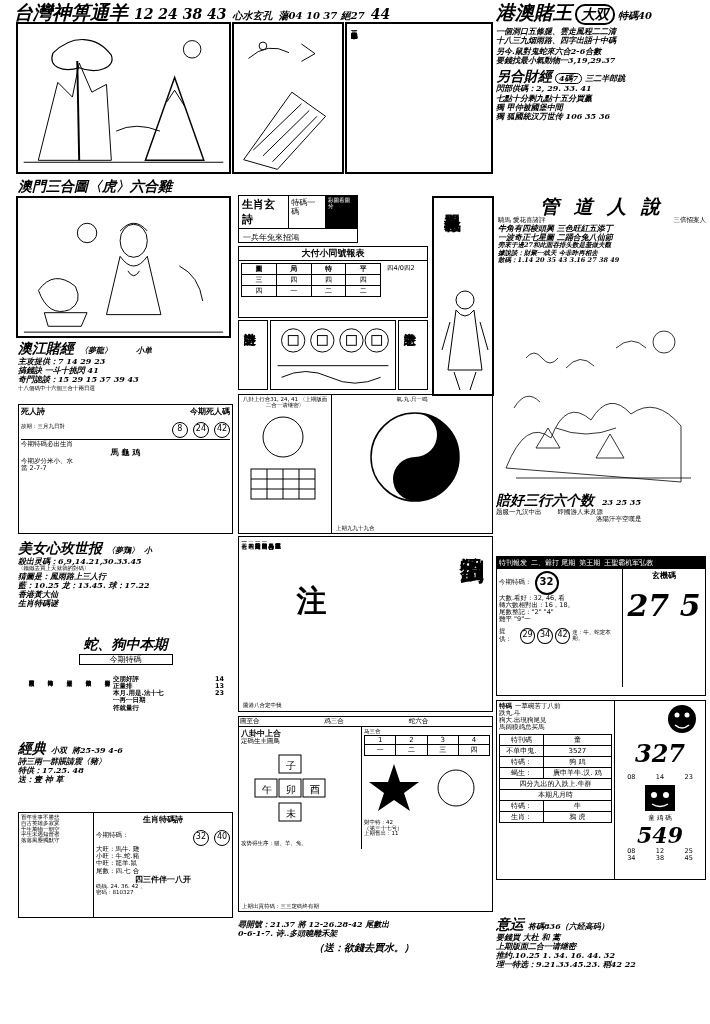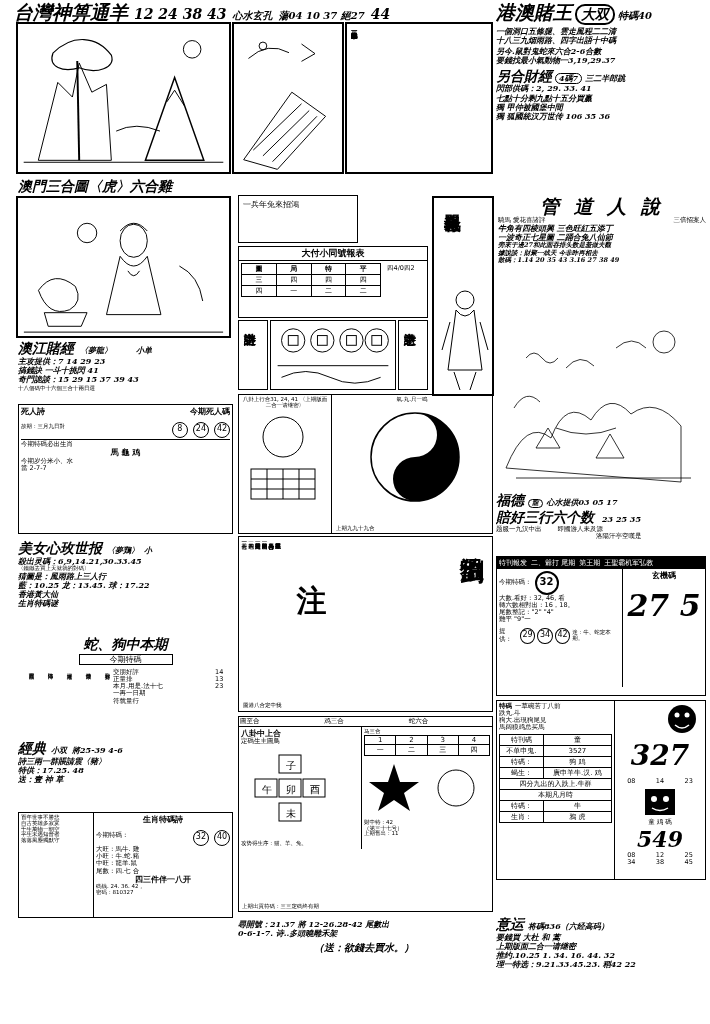--- a/index.html
+++ b/index.html
@@ -95,20 +95,25 @@
     <div class="hand sm">七點十分剩九點十五分買贏</div>
     <div class="hand sm">獨   甲仲被國堡中間</div>
     <div class="hand sm">獨   狐國統汉万世传   106 35 36</div>
   </div>
 
   <div class="blk" style="left:18px;top:176px;width:230px;height:18px;">
     <span class="hand lg">澳門三合圖〈虎〉六合雞</span>
   </div>
 
   <div class="blk bd" style="left:238px;top:195px;width:120px;height:48px;">
+    <div class="row" style="border-bottom:1px solid #000;">
+      <span class="tt" style="font-size:11px;padding:1px 3px;border-right:1px solid #000;">生肖玄詩</span>
+      <span class="sm" style="padding:2px;border-right:1px solid #000;">特碼一碼</span>
+      <span class="xxs inv" style="padding:2px;">彩圖看圖分</span>
+    </div>
     <div class="sm" style="padding:4px;">一兵年兔來招鴻</div>
   </div>
 
   <div class="blk bd2" style="left:16px;top:196px;width:215px;height:142px;">
     <svg width="100%" height="100%" viewBox="0 0 215 142">
       <rect width="215" height="142" fill="#fff"></rect>
       <g stroke="#000" fill="none" stroke-width="1">
         <ellipse cx="118" cy="44" rx="14" ry="17"></ellipse>
         <path d="M104 34 q14 -16 28 0"></path>
         <path d="M104 60 q14 20 28 0 l14 60 l-56 0 Z"></path>
@@ -266,21 +271,21 @@
     <div class="xxs">〈鐵鐵去買上天就就的對碼〉</div>
     <div class="hand sm">猜圖是：風雨路上三人行</div>
     <div class="hand sm">藍：10.25 龙：13.45. 球：17.22</div>
     <div class="hand sm">香港黃大仙</div>
     <div class="hand sm">生肖特碼谜</div>
   </div>
 
   <div class="blk" style="left:18px;top:636px;width:215px;height:100px;">
     <div class="hand lg ctr">蛇、狗中本期</div>
     <div class="bd ctr sm" style="width:92px;margin:1px auto;">今期特碼</div>
-    <div class="row" style="gap:3px;margin-top:4px;">
+    <div class="row" style="gap:3px;margin-top:11px;font-weight:bold;">
       <div style="width:16px;" class="vert xxs">百圖震额</div>
       <div style="width:16px;" class="vert xxs">冲锋陷陈</div>
       <div style="width:16px;" class="vert xxs">好運連来</div>
       <div style="width:16px;" class="vert xxs">身體健康</div>
       <div style="width:16px;" class="vert xxs">喜彩發财</div>
       <div style="flex:1;">
         <div class="xs">交朋好評</div>
         <div class="xs">正量排</div>
         <div class="xs">本月.用是.法十七</div>
         <div class="xs">一再一日期</div>
@@ -434,25 +439,20 @@
         </svg>
         <div class="xxs">财中特：42</div>
         <div class="xxs">（第三十七号）</div>
         <div class="xxs">上期售出：11</div>
       </div>
     </div>
     <div class="xxs" style="position:absolute;bottom:1px;left:3px;">上期出貢符碼：三三定碼终有期</div>
   </div>
 
   <div class="blk" style="left:496px;top:492px;width:210px;height:60px;">
-    <div class="row hand" style="align-items:baseline;gap:4px;">
-      <span class="lg">福德</span>
-      <span class="xs" style="border:1px solid #000;border-radius:7px;padding:0 3px;">龍</span>
-      <span class="sm">心水提供03 05 17</span>
-    </div>
     <div class="row hand" style="align-items:baseline;gap:8px;">
       <span class="lg">賠好三行六个数</span>
       <span class="sm">23   25   35</span>
     </div>
     <div class="row" style="gap:16px;">
       <span class="xs">题服一九汉中出</span>
       <span class="xs">即國游人未及源</span>
     </div>
     <div class="xs" style="margin-left:100px;">洛陽汗亭空嘆是</div>
   </div>
@@ -534,21 +534,21 @@
         </tbody>
           </table>
       </div>
       <div style="width:86px;padding:2px;position:relative;">
         <svg width="40" height="34" viewBox="0 0 40 34" style="position:absolute;right:3px;top:1px;">
           <circle cx="20" cy="17" r="14" fill="#000"></circle>
           <circle cx="15" cy="13" r="2.5" fill="#fff"></circle>
           <circle cx="25" cy="13" r="2.5" fill="#fff"></circle>
           <path d="M13 23 q7 6 14 0" stroke="#fff" fill="none" stroke-width="1.5"></path>
         </svg>
-        <div class="hand" style="font-size:28px;margin-top:36px;text-align:center;">327</div>
+        <div class="hand" style="font-size:24px;margin-top:36px;text-align:center;">327</div>
         <div class="row xs" style="justify-content:space-around;margin-top:6px;">
           <span>08</span>
           <span>14</span>
           <span>23</span>
         </div>
         <svg width="34" height="30" viewBox="0 0 34 30" style="margin:2px auto;display:block;">
           <rect x="2" y="2" width="30" height="26" fill="#000"></rect>
           <circle cx="11" cy="12" r="3" fill="#fff"></circle>
           <circle cx="23" cy="12" r="3" fill="#fff"></circle>
           <path d="M9 21 q8 5 16 0" stroke="#fff" fill="none" stroke-width="1.4"></path>

